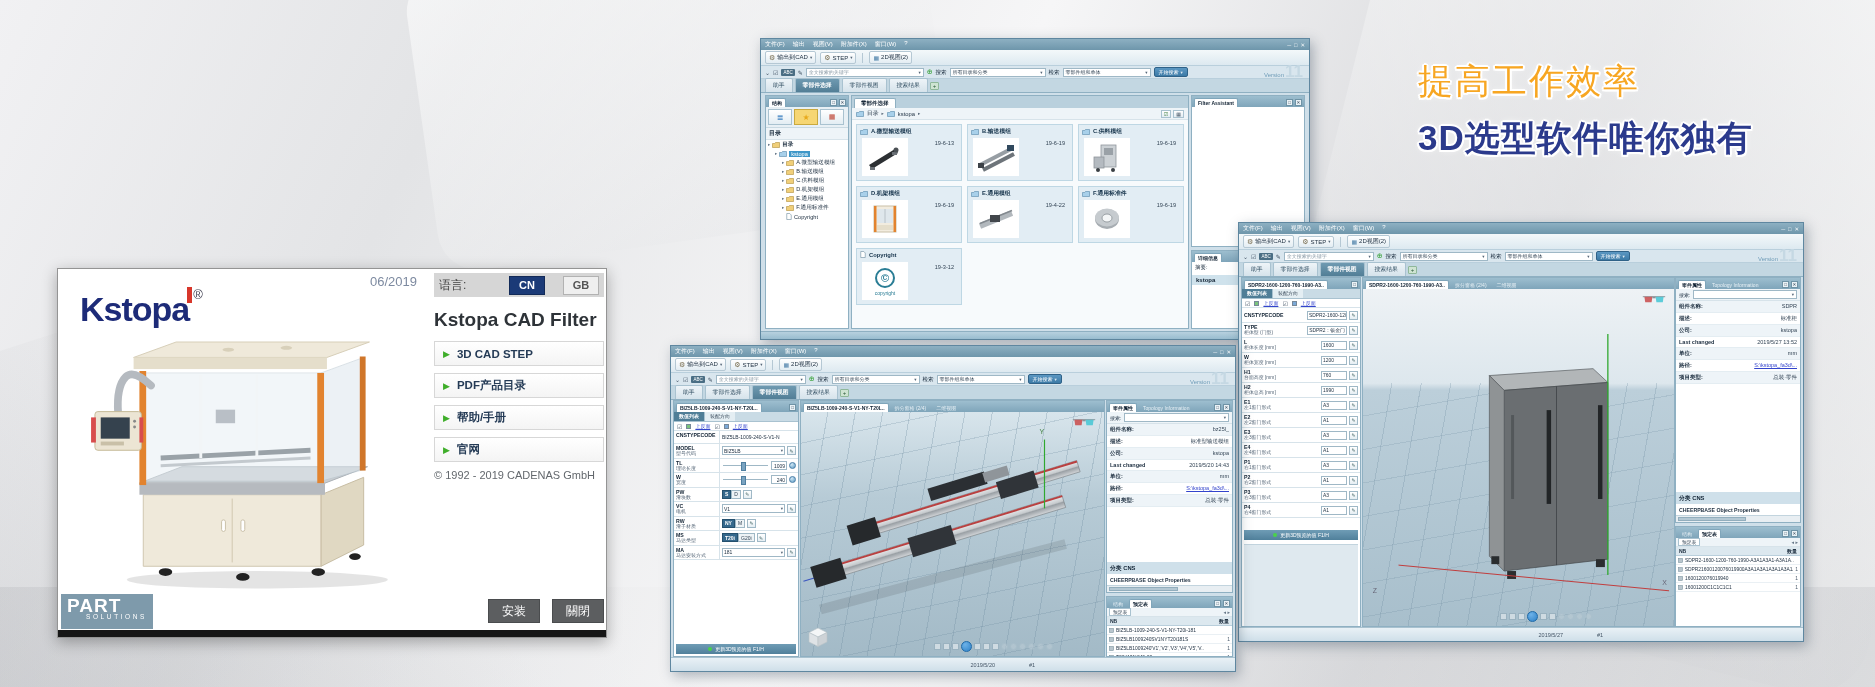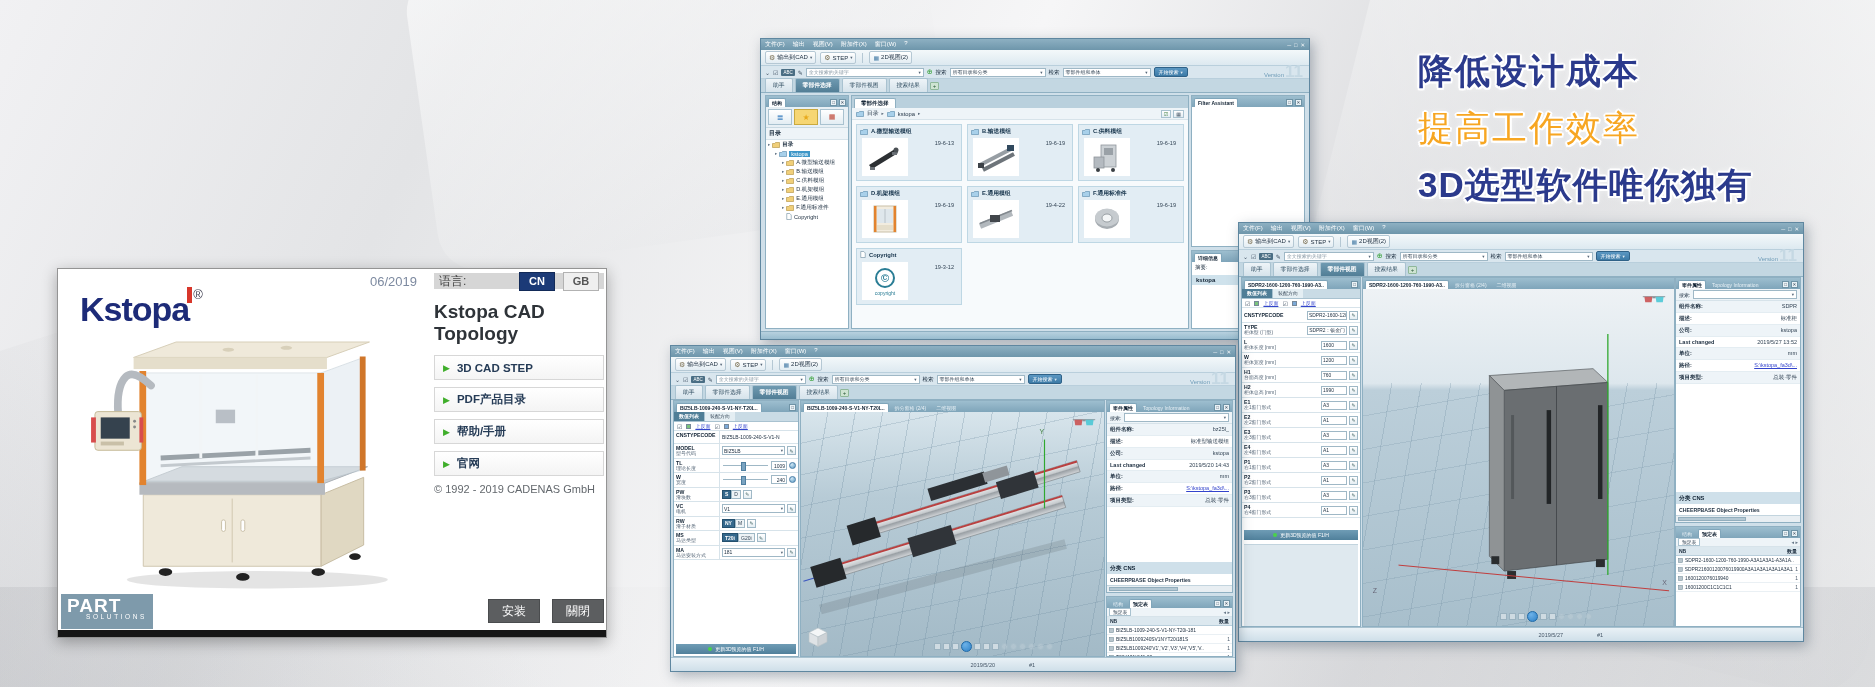--- a/index.html
+++ b/index.html
@@ -25,21 +25,21 @@
   .hr3{font-size:35px;font-weight:bold;color:#2b3a8c;letter-spacing:1px;margin-top:10px;}
 
   
   .installer{position:absolute;left:57px;top:268px;width:550px;height:370px;background:#fff;border:1px solid #949494;box-shadow:0 4px 14px rgba(0,0,0,.3);}
   .inst-date{position:absolute;left:312px;top:5px;font-size:13px;color:#7d8aa0;}
   .klogo{position:absolute;left:22px;top:18px;font-size:34px;font-weight:800;color:#1d2b78;letter-spacing:-1px;}
   .klogo .acc{display:inline-block;width:5px;height:16px;background:#d8372b;margin-left:-2px;margin-right:1px;vertical-align:18px;}
   .klogo sup{font-size:13px;color:#445;vertical-align:22px;font-weight:normal;}
   .machimg{position:absolute;left:22px;top:44px;width:345px;height:290px;}
   .inst-right{position:absolute;left:376px;top:4px;width:170px;}
-  .langbar{height:16px;background:#d6d6d6;display:flex;align-items:center;padding:0 5px;gap:8px;}
+  .langbar{height:24px;background:#d6d6d6;display:flex;align-items:center;padding:0 5px;gap:18px;}
   .langbar .lab{font-size:12px;color:#444;margin-right:auto;}
   .lbtn{width:36px;height:19px;display:flex;align-items:center;justify-content:center;font-size:11px;font-weight:bold;}
   .lbtn.cn{background:#1b3a77;color:#fff;border:1px solid #122a58;}
   .lbtn.gb{background:#efefef;color:#555;border:1px solid #b2b2b2;}
   .inst-title{margin-top:12px;font-size:19px;font-weight:bold;color:#2e3338;}
   .inst-menu{margin-top:10px;}
   .inst-item{height:25px;margin-bottom:7px;background:linear-gradient(#ffffff,#f4f4f4);border:1px solid #d7d7d7;display:flex;align-items:center;gap:7px;padding:0 8px;font-size:11.5px;font-weight:bold;color:#253b56;cursor:pointer;}
   .inst-item .play{color:#3fae2a;font-size:9px;}
   .inst-copy{margin-top:4px;font-size:11px;color:#63686d;}
   .partlogo{position:absolute;left:3px;bottom:8px;width:92px;height:35px;background:#7e9aab;color:#fff;padding:2px 6px;}
@@ -201,21 +201,20 @@
 <body>
 
 <div id="stage">
   <div class="bgshape bg1"></div>
   <div class="bgshape bg2"></div>
   <div class="bgshape bg3"></div>
   <div class="bgshape bg4"></div>
 
 
   <div class="hero-r">
-    <div class="hr1 outline">降低设计成本</div>
     <div class="hr2 outline">提高工作效率</div>
     <div class="hr3 outline">3D选型软件唯你独有</div>
   </div>
 
   <div class="installer">
     <div class="inst-date">06/2019</div>
     <div class="klogo"><span>Kstopa</span><span class="acc"></span><sup>®</sup></div>
     <svg class="machimg" viewBox="0 0 350 300">
       <ellipse cx="180" cy="276" rx="135" ry="9" fill="#c9c9c9" opacity="0.5"></ellipse>
       <ellipse cx="85" cy="268" rx="7" ry="4" fill="#222"></ellipse>
@@ -251,21 +250,21 @@
       <rect x="18" y="133" width="24" height="4" fill="#c9c0a8"></rect>
       <rect x="8" y="108" width="5" height="26" fill="#d84d4d"></rect>
         <rect x="58" y="108" width="4" height="26" fill="#d84d4d"></rect>
     </svg>
     <div class="inst-right">
       <div class="langbar">
         <span class="lab">语言:</span>
         <span class="lbtn cn">CN</span>
         <span class="lbtn gb">GB</span>
       </div>
-      <div class="inst-title">Kstopa CAD Topology</div>
+      <div class="inst-title">Kstopa CAD Filter</div>
       <div class="inst-menu">
 
           <div class="inst-item">
             <span class="play">▶</span>
             <span>3D CAD STEP</span>
           </div>
 
           <div class="inst-item">
             <span class="play">▶</span>
             <span>PDF产品目录</span>

